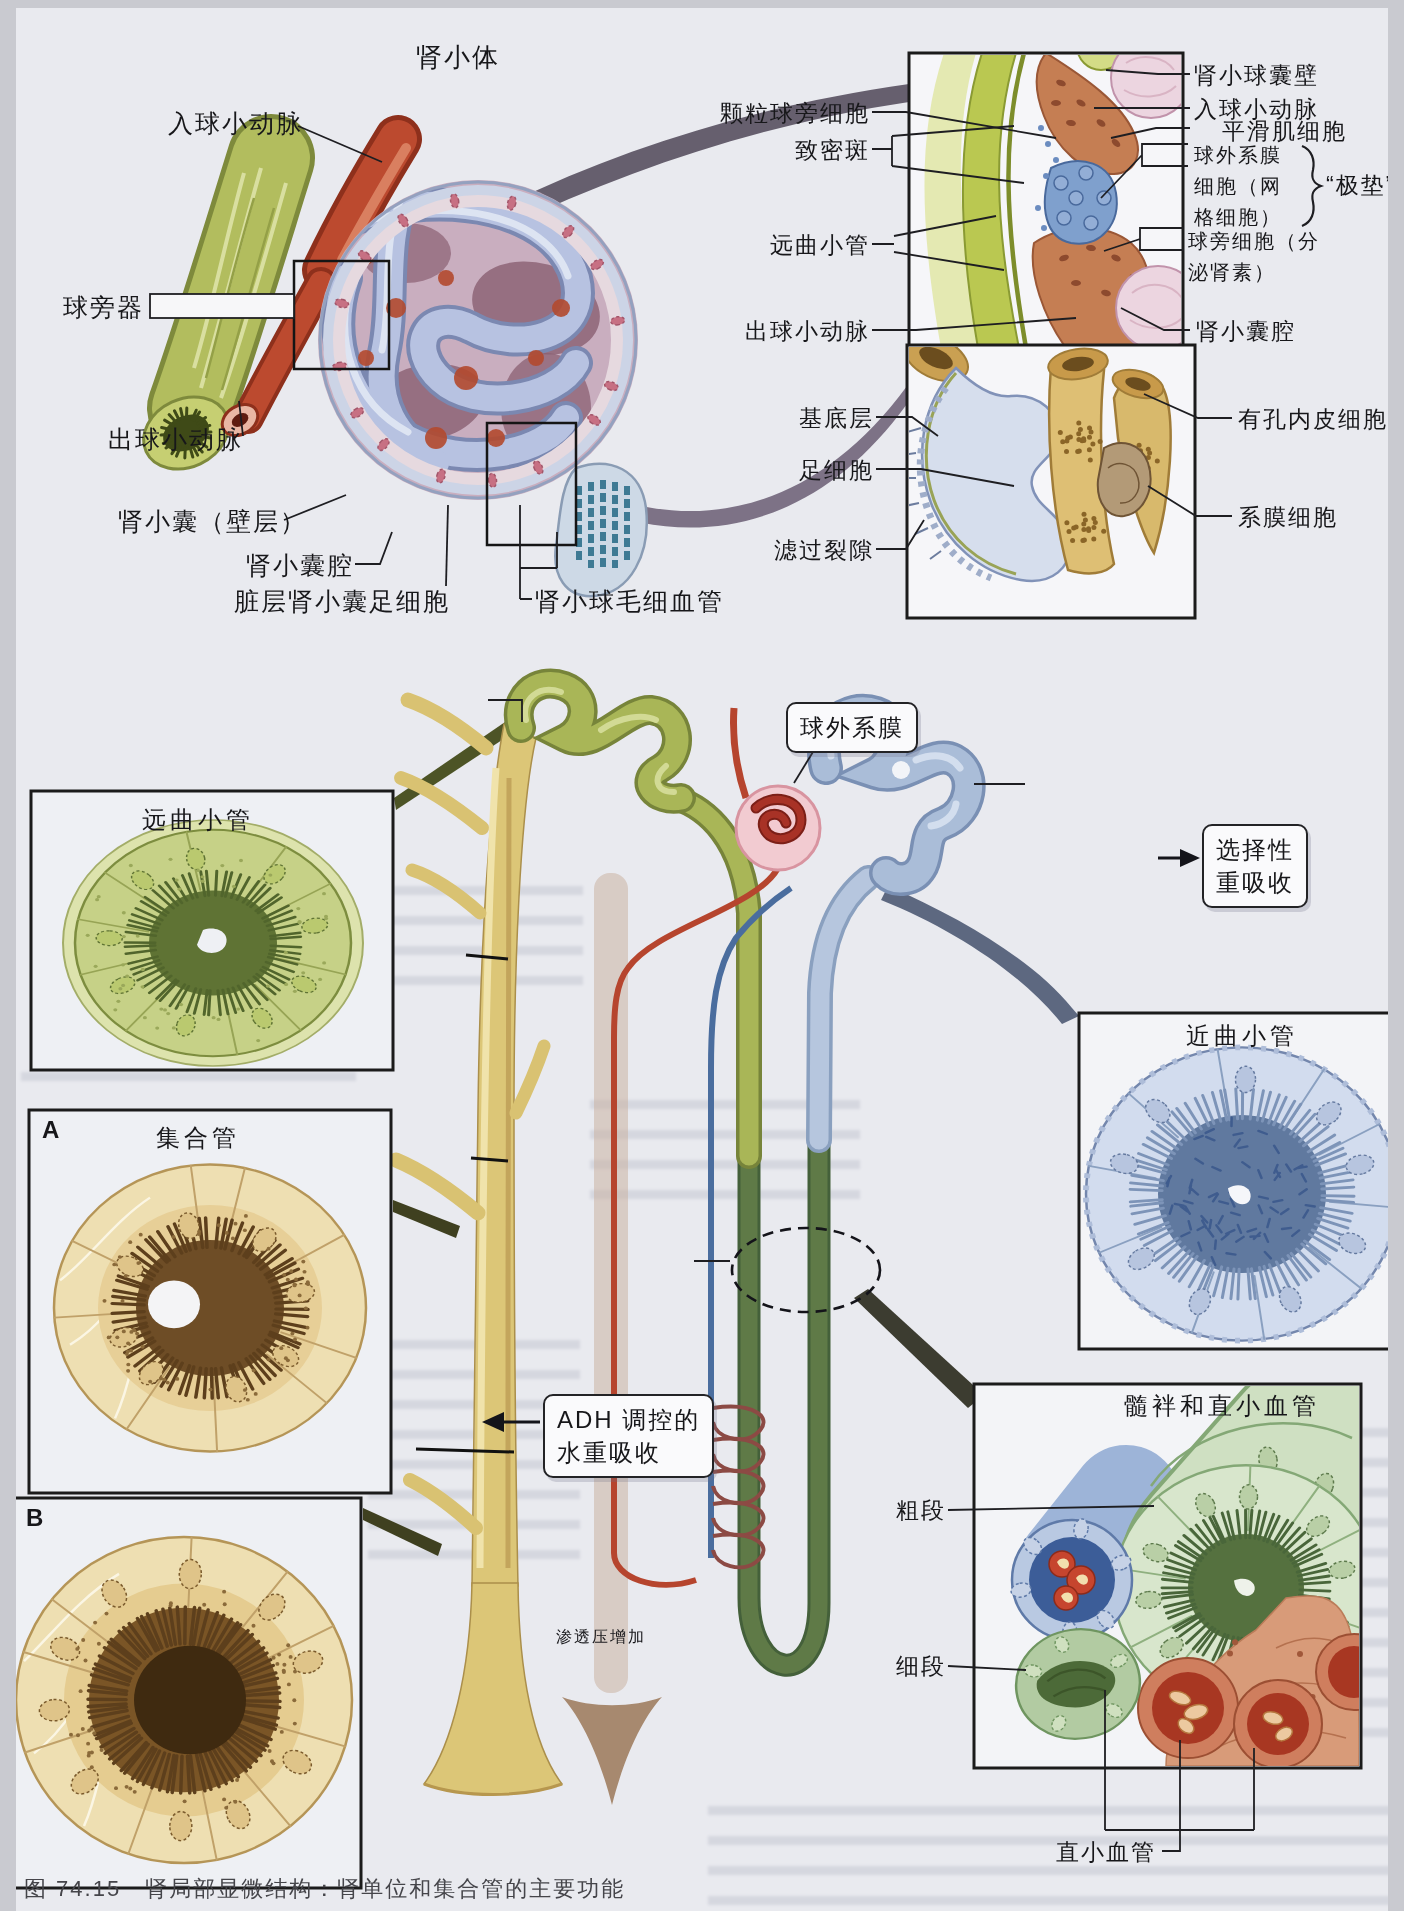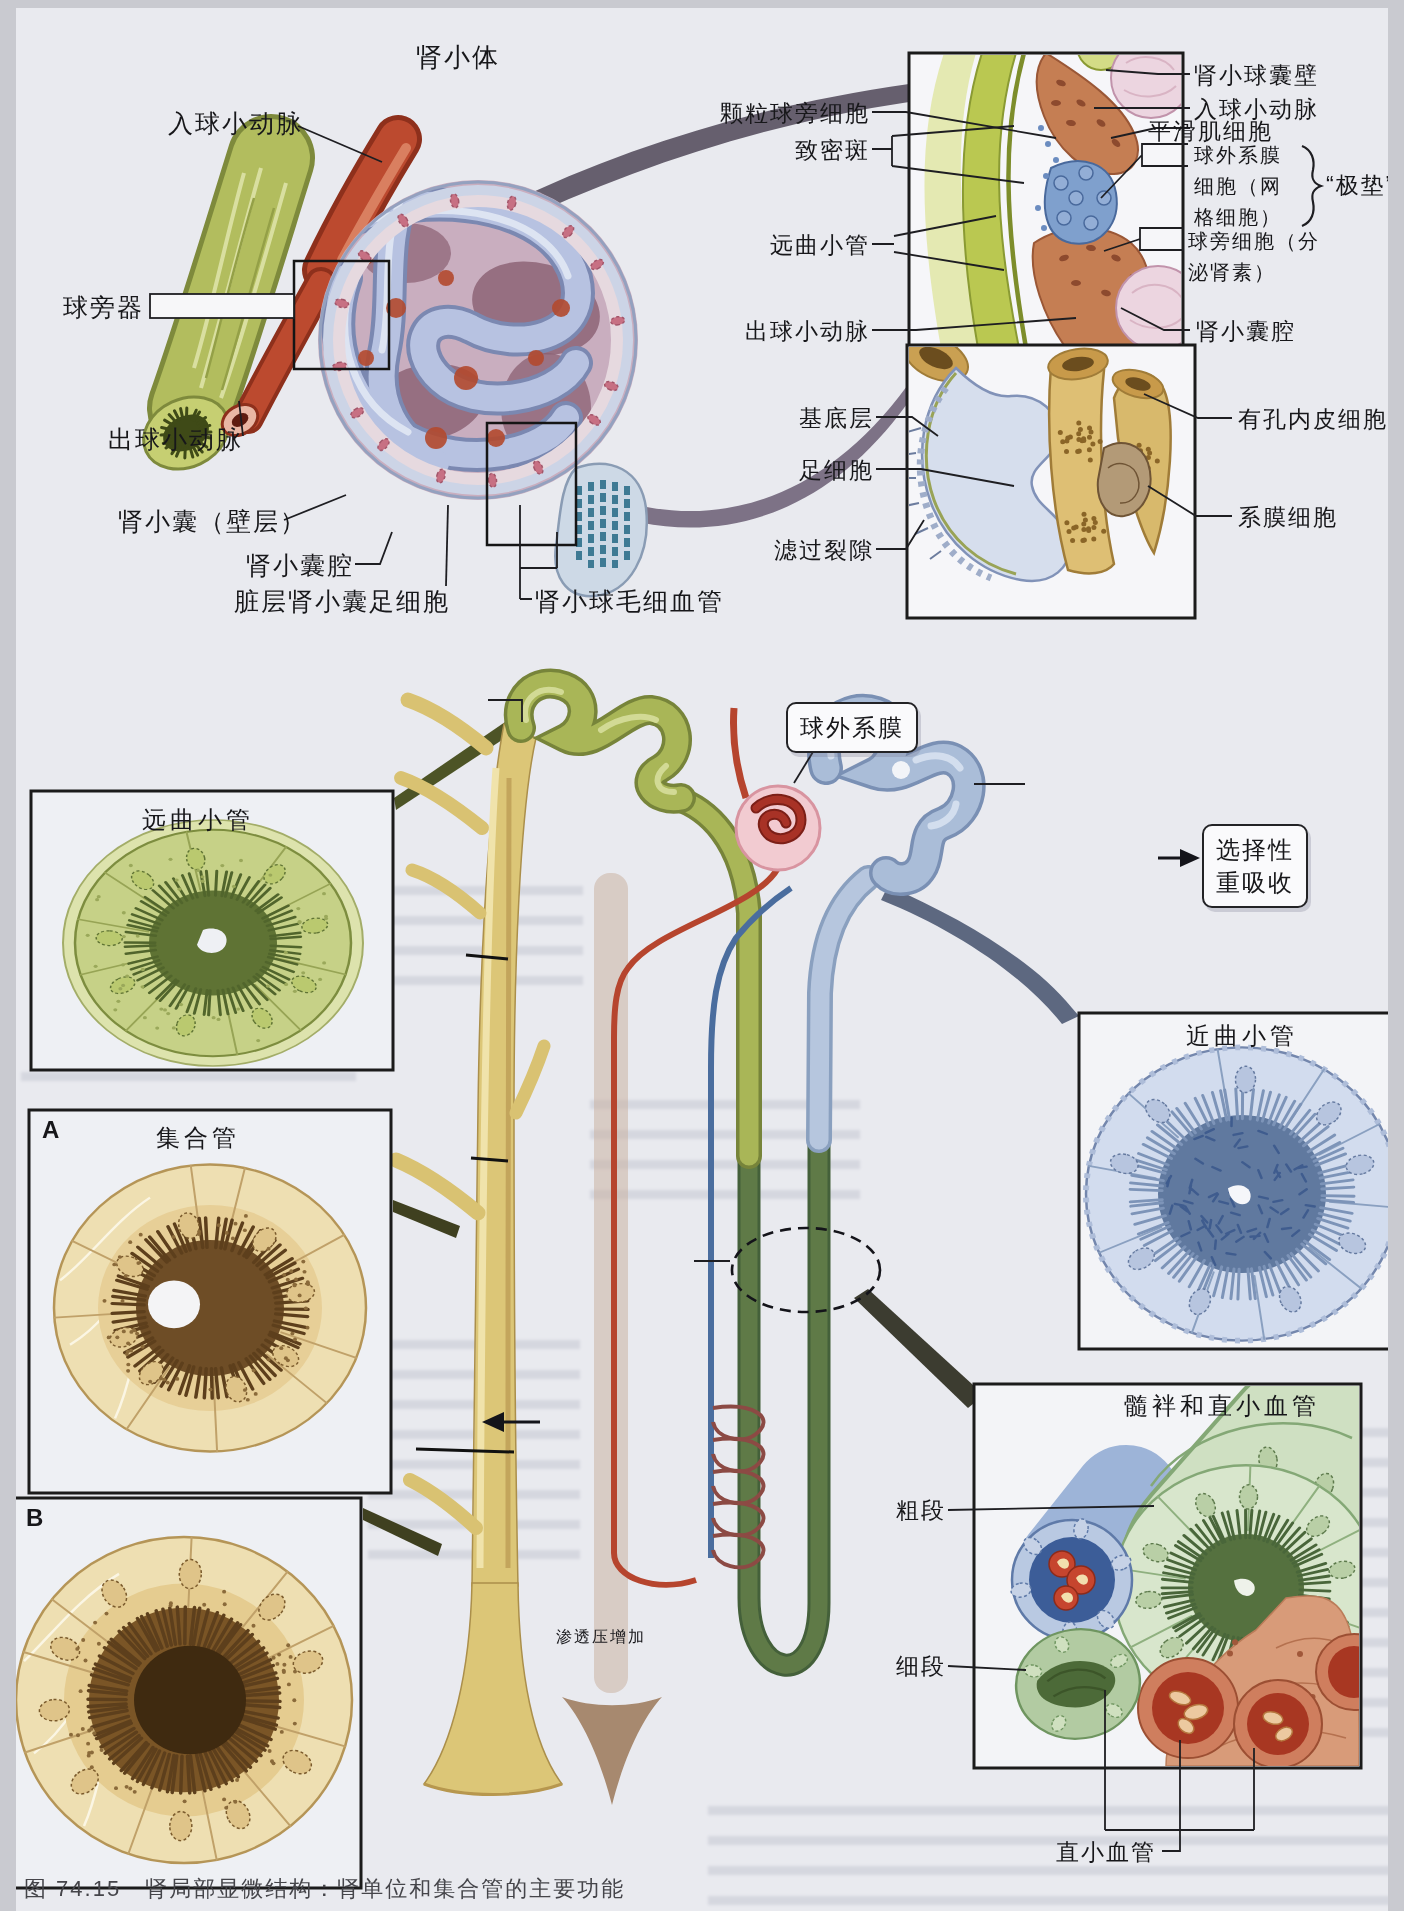--- a/index.html
+++ b/index.html
@@ -750,21 +750,21 @@
   <div class="lbl" style="left:230px;top:542px">肾小囊腔</div>
   <div class="lbl" style="left:218px;top:578px">脏层肾小囊足细胞</div>
   <div class="lbl" style="left:519px;top:578px">肾小球毛细血管</div>
 
   <div class="lbl sm r" style="left:640px;top:92px;width:214px">颗粒球旁细胞</div>
   <div class="lbl sm r" style="left:640px;top:129px;width:214px">致密斑</div>
   <div class="lbl sm r" style="left:640px;top:224px;width:214px">远曲小管</div>
   <div class="lbl sm r" style="left:640px;top:310px;width:214px">出球小动脉</div>
   <div class="lbl sm" style="left:1178px;top:54px">肾小球囊壁</div>
   <div class="lbl sm" style="left:1178px;top:88px">入球小动脉</div>
-  <div class="lbl sm" style="left:1132px;top:110px">平滑肌细胞</div>
+  <div class="lbl sm" style="left:1206px;top:110px">平滑肌细胞</div>
   <div class="stack" style="left:1178px;top:132px">
     <div>球外系膜</div>
     <div>细胞（网</div>
     <div>格细胞）</div>
   </div>
   <div class="lbl sm" style="left:1310px;top:164px">“极垫”</div>
   <div class="stack" style="left:1172px;top:218px">
     <div>球旁细胞（分</div>
     <div>泌肾素）</div>
   </div>
@@ -776,20 +776,24 @@
   <div class="lbl sm" style="left:1222px;top:398px">有孔内皮细胞</div>
   <div class="lbl sm" style="left:1222px;top:496px">系膜细胞</div>
 
   <div class="callout" style="left:770px;top:694px">
     <div>球外系膜</div>
   </div>
   <div class="callout" style="left:1186px;top:816px;text-align:center">
     <div>选择性</div>
     <div>重吸收</div>
   </div>
+  <div class="callout" style="left:527px;top:1386px">
+    <div>ADH 调控的</div>
+    <div>水重吸收</div>
+  </div>
   <div class="lbl" style="left:540px;top:1619px;font-size:16px">渗透压增加</div>
 
   <div class="ptitle" style="left:126px;top:796px">远曲小管</div>
   <div class="letter" style="left:26px;top:1108px">A</div>
   <div class="ptitle" style="left:140px;top:1114px">集合管</div>
   <div class="letter" style="left:10px;top:1496px">B</div>
   <div class="ptitle" style="left:1170px;top:1012px">近曲小管</div>
   <div class="ptitle" style="left:1108px;top:1382px">髓袢和直小血管</div>
   <div class="lbl sm r" style="left:860px;top:1489px;width:70px">粗段</div>
   <div class="lbl sm r" style="left:860px;top:1645px;width:70px">细段</div>

